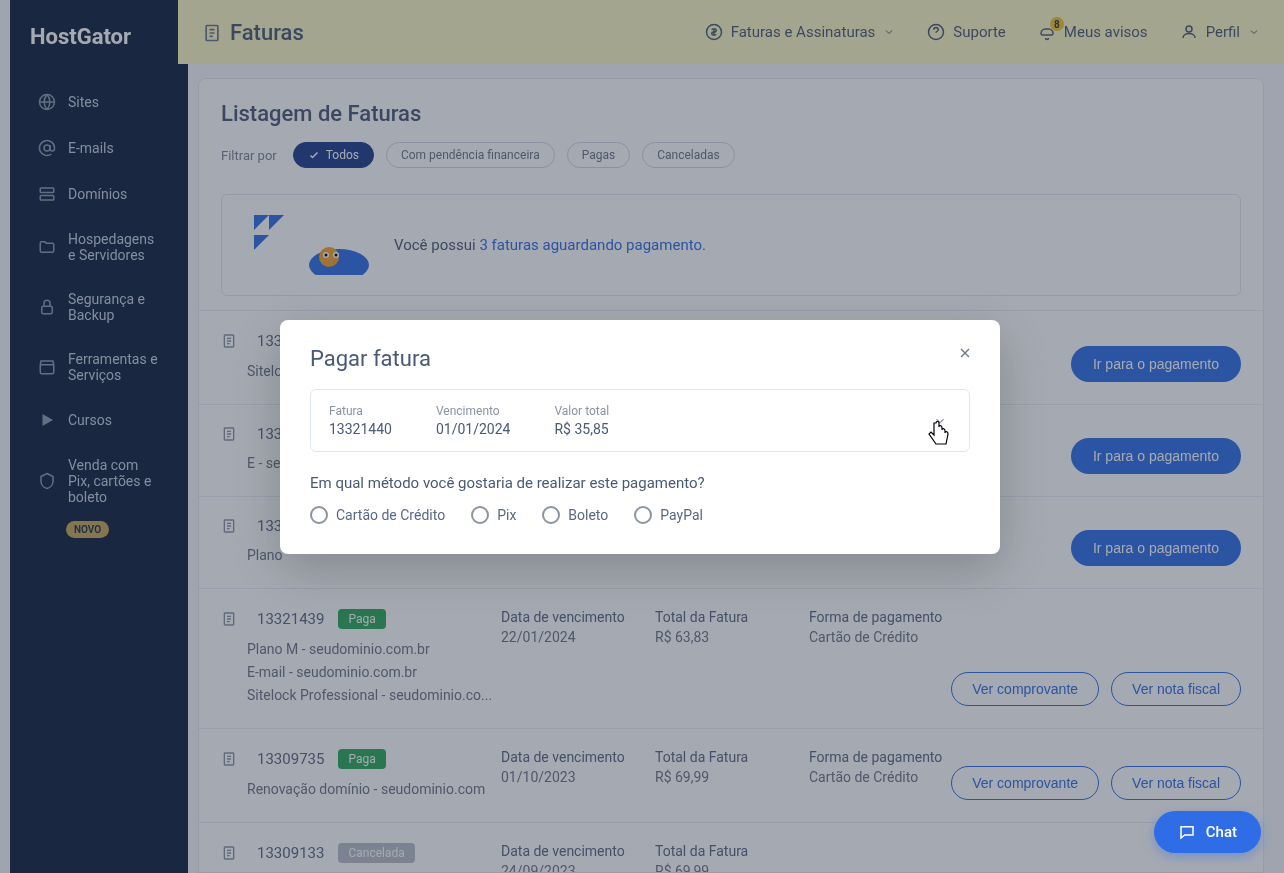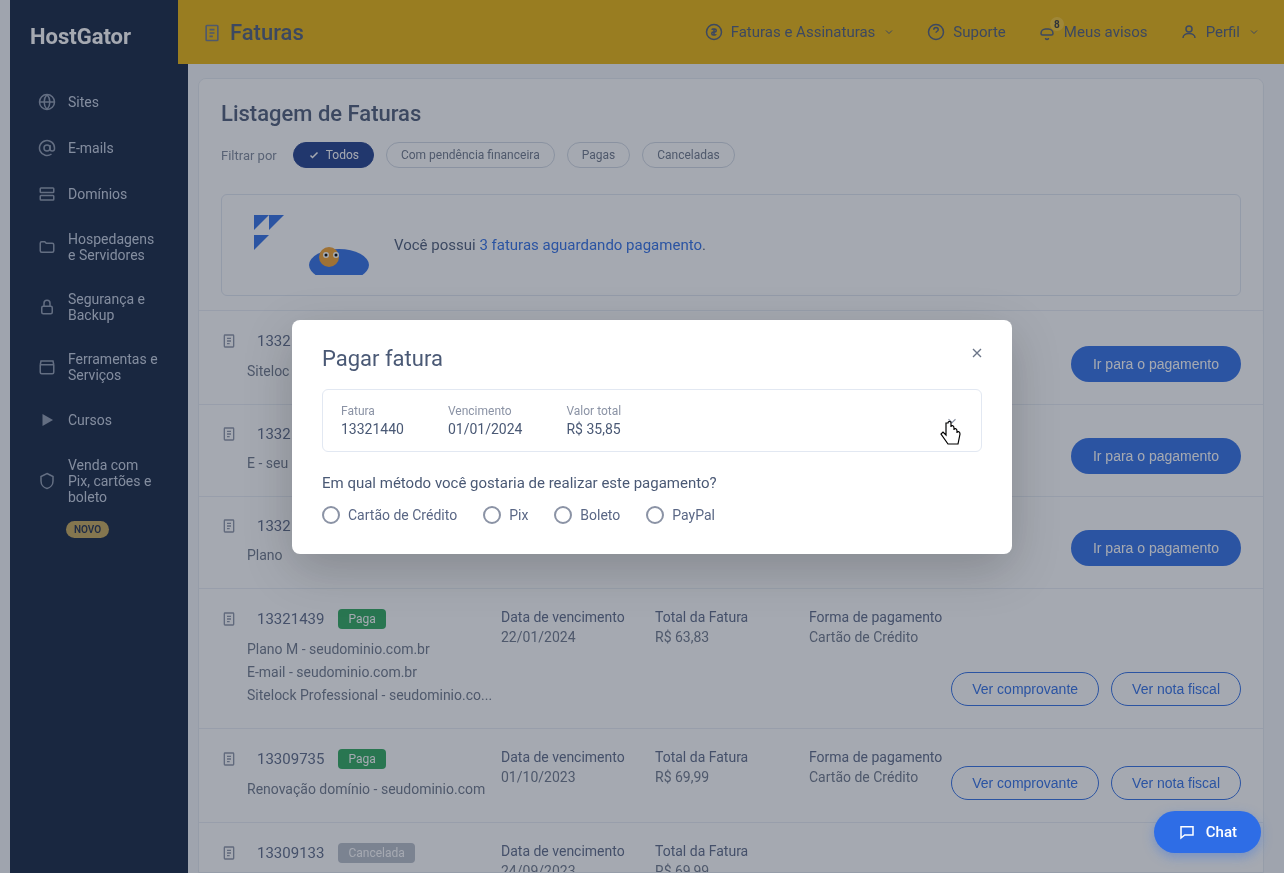--- a/index.html
+++ b/index.html
@@ -4,21 +4,21 @@
 <style>
 * { margin: 0; padding: 0; box-sizing: border-box; }
 body { font-family: -apple-system, BlinkMacSystemFont, "Segoe UI", Roboto, sans-serif; background: #f5f7fa; color: #4a4a4a; overflow: hidden; width: 1284px; height: 873px; position: relative; }
 
 .sidebar { position: absolute; left: 10px; top: 0; width: 178px; height: 873px; background: #0f1f3d; color: #fff; }
 .logo { padding: 24px 20px 30px; font-size: 22px; font-weight: 700; color: #fff; }
 .nav-item { display: flex; align-items: center; padding: 14px 28px; color: #c5cfe0; font-size: 14px; cursor: pointer; gap: 12px; }
 .nav-icon { width: 18px; height: 18px; display: flex; align-items: center; justify-content: center; opacity: 0.7; flex-shrink: 0; }
 .badge-novo { background: #c6a756; color: #1a2847; font-size: 10px; font-weight: 600; padding: 3px 8px; border-radius: 10px; margin-left: 28px; margin-top: 4px; display: inline-block; }
 
-.topbar { position: absolute; left: 178px; top: 0; right: 0; height: 64px; display: flex; align-items: center; background: #eab308; padding: 0 24px; }
+.topbar { position: absolute; left: 178px; top: 0; right: 0; height: 64px; display: flex; align-items: center; background: #fef9c3; padding: 0 24px; }
 .page-title-group { display: flex; align-items: center; gap: 10px; font-size: 22px; font-weight: 500; color: #4a5975; }
 .topbar-right { margin-left: auto; display: flex; align-items: center; gap: 32px; color: #4a5975; font-size: 15px; }
 .topbar-item { display: flex; align-items: center; gap: 8px; cursor: pointer; }
 .topbar-icon { width: 18px; height: 18px; display: inline-block; }
 .notif { position: relative; }
 .notif-badge { position: absolute; top: -6px; right: -8px; background: #f4c430; color: #333; font-size: 10px; font-weight: 700; width: 14px; height: 14px; border-radius: 50%; display: flex; align-items: center; justify-content: center; }
 
 .main { position: absolute; left: 198px; top: 78px; right: 20px; bottom: 0; background: #fff; border-radius: 8px 8px 0 0; border: 1px solid #e6ebf1; overflow: auto; }
 .panel-header { padding: 22px 22px 12px; }
 .panel-title { font-size: 22px; font-weight: 500; color: #4a5975; }
@@ -47,21 +47,21 @@
 .row-desc { font-size: 14px; color: #6b7588; margin-top: 10px; margin-left: 26px; line-height: 1.5; }
 .row-cols { display: flex; flex: 1; gap: 24px; }
 .col { min-width: 130px; }
 .col-label { font-size: 14px; color: #5a6785; }
 .col-value { font-size: 14px; color: #6b7588; margin-top: 4px; }
 .row-actions { margin-left: auto; display: flex; gap: 12px; align-items: flex-end; }
 .btn-primary { background: #2e6de6; color: #fff; border: none; border-radius: 20px; padding: 10px 22px; font-size: 14px; font-weight: 500; cursor: pointer; }
 .btn-outline { background: #fff; color: #2e6de6; border: 1px solid #2e6de6; border-radius: 20px; padding: 8px 20px; font-size: 14px; font-weight: 500; cursor: pointer; }
 
 .overlay { position: absolute; inset: 0; background: rgba(40,50,70,0.42); z-index: 50; }
-.modal { position: absolute; left: 292px; top: 320px; width: 720px; background: #fff; border-radius: 8px; box-shadow: 0 15px 50px rgba(0,0,0,0.2); z-index: 60; padding: 26px 30px 30px; }
+.modal { position: absolute; left: 280px; top: 320px; width: 720px; background: #fff; border-radius: 8px; box-shadow: 0 15px 50px rgba(0,0,0,0.2); z-index: 60; padding: 26px 30px 30px; }
 .modal-title { font-size: 22px; font-weight: 400; color: #4a5975; }
 .modal-close { position: absolute; right: 24px; top: 22px; width: 22px; height: 22px; color: #6b7588; cursor: pointer; font-size: 18px; display: flex; align-items: center; justify-content: center; }
 .modal-card { border: 1px solid #e2e8f2; border-radius: 6px; padding: 14px 18px; margin-top: 18px; display: flex; gap: 44px; position: relative; }
 .modal-col-label { font-size: 12px; color: #8b93a5; }
 .modal-col-value { font-size: 14px; color: #4a5975; margin-top: 3px; }
 .modal-chevron { position: absolute; right: 22px; top: 50%; transform: translateY(-50%); color: #8b93a5; }
 .cursor-hand { position: absolute; right: 18px; top: 50%; pointer-events: none; }
 .modal-question { margin-top: 22px; font-size: 15px; color: #4a5975; }
 .radio-row { display: flex; gap: 26px; margin-top: 14px; align-items: center; }
 .radio { display: flex; align-items: center; gap: 8px; font-size: 14px; color: #5a6785; cursor: pointer; }

